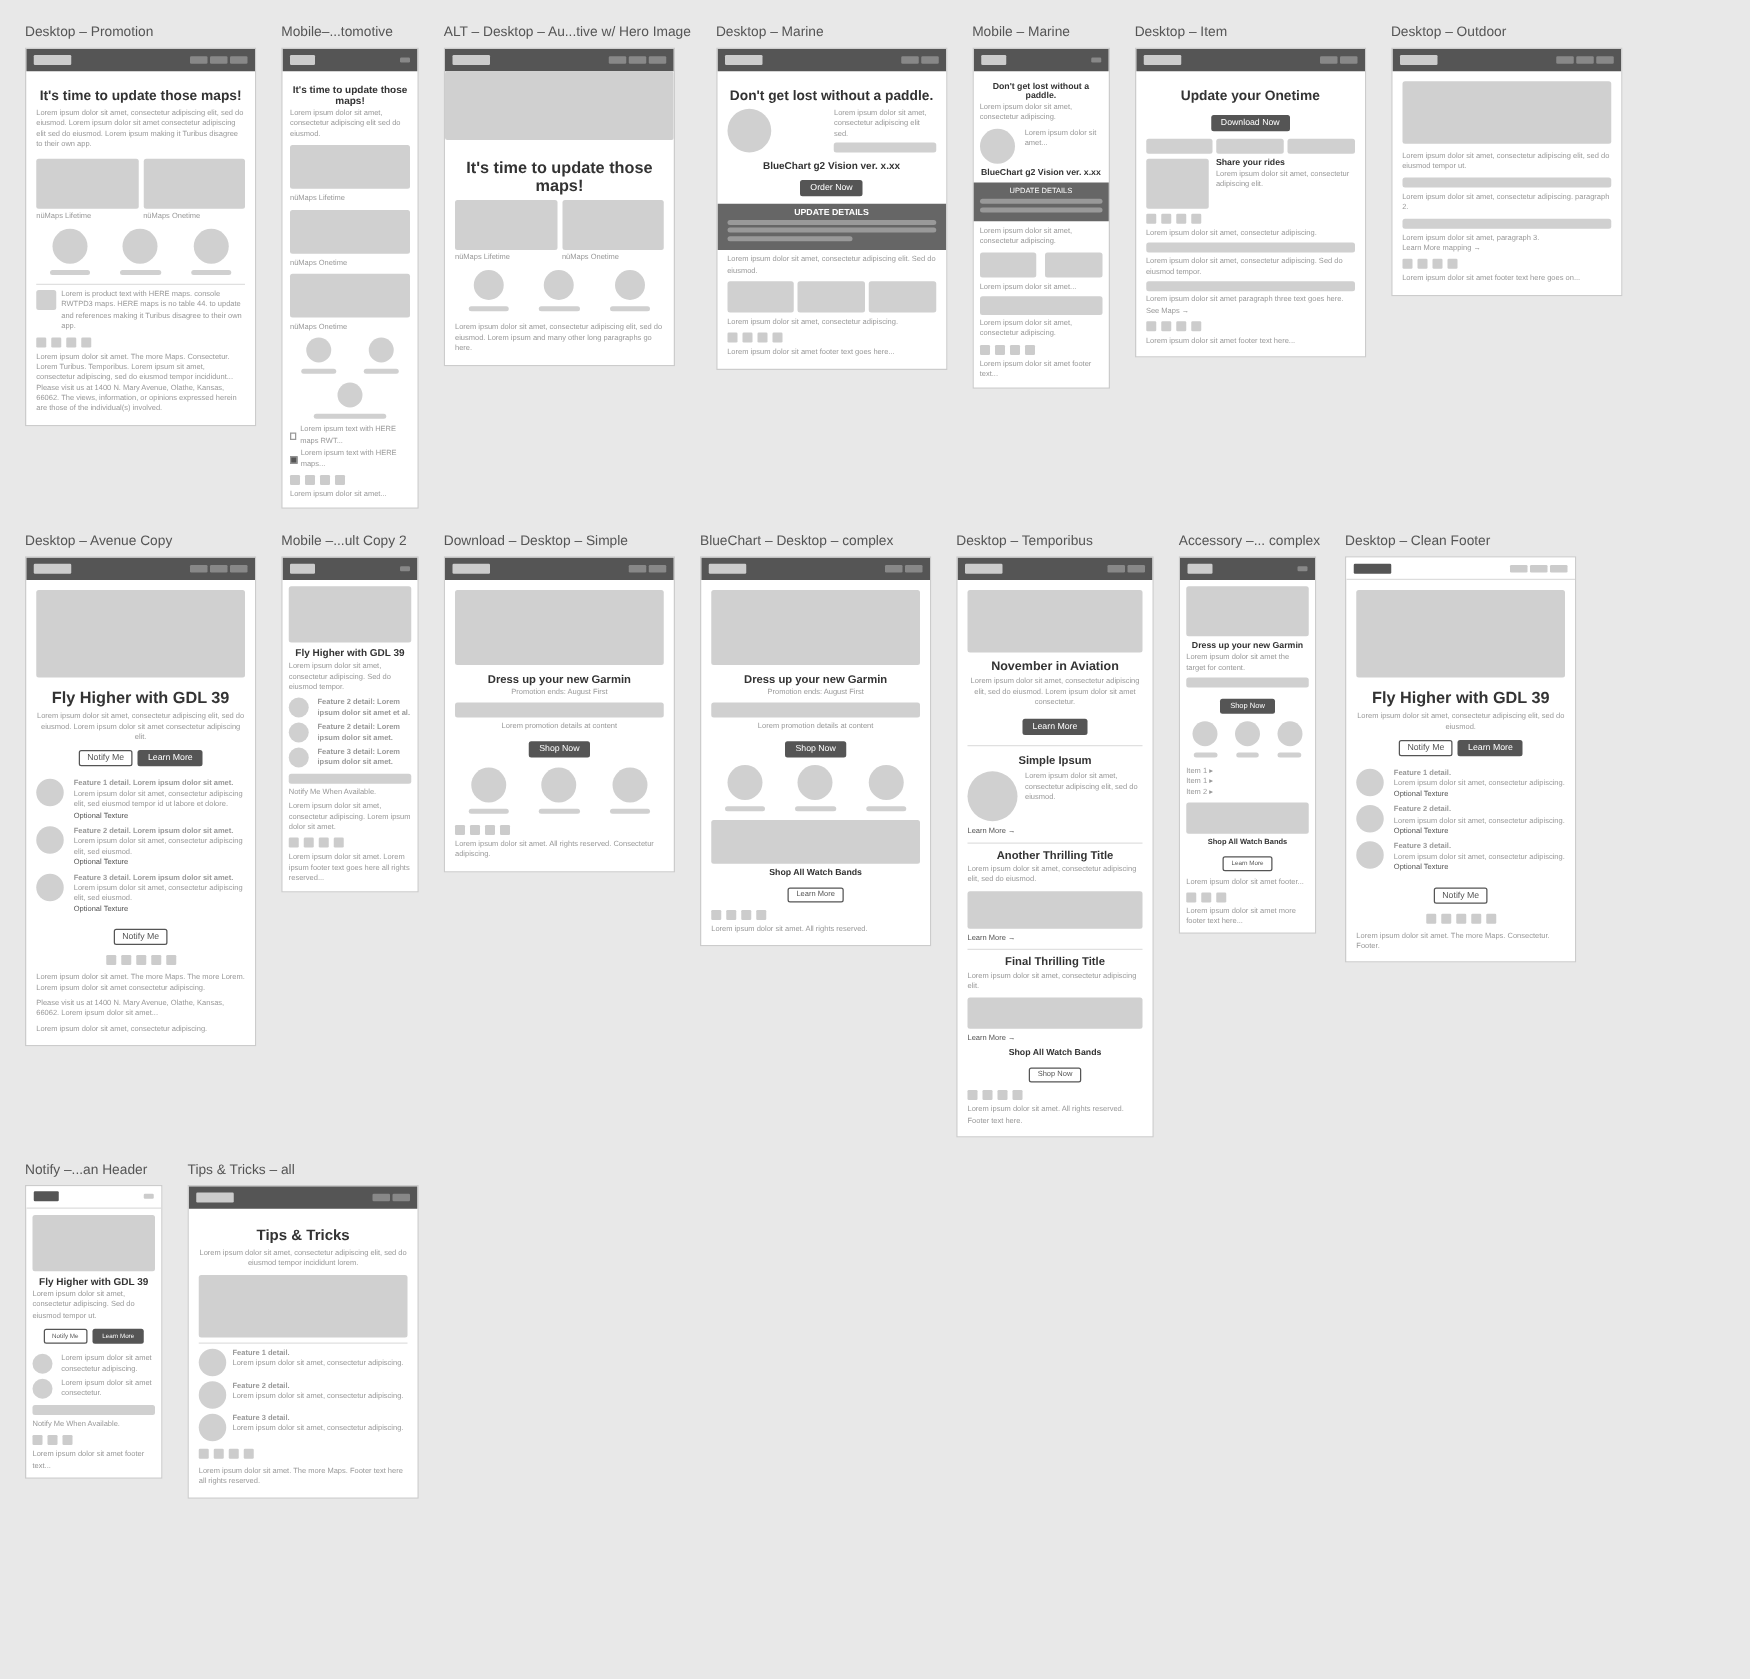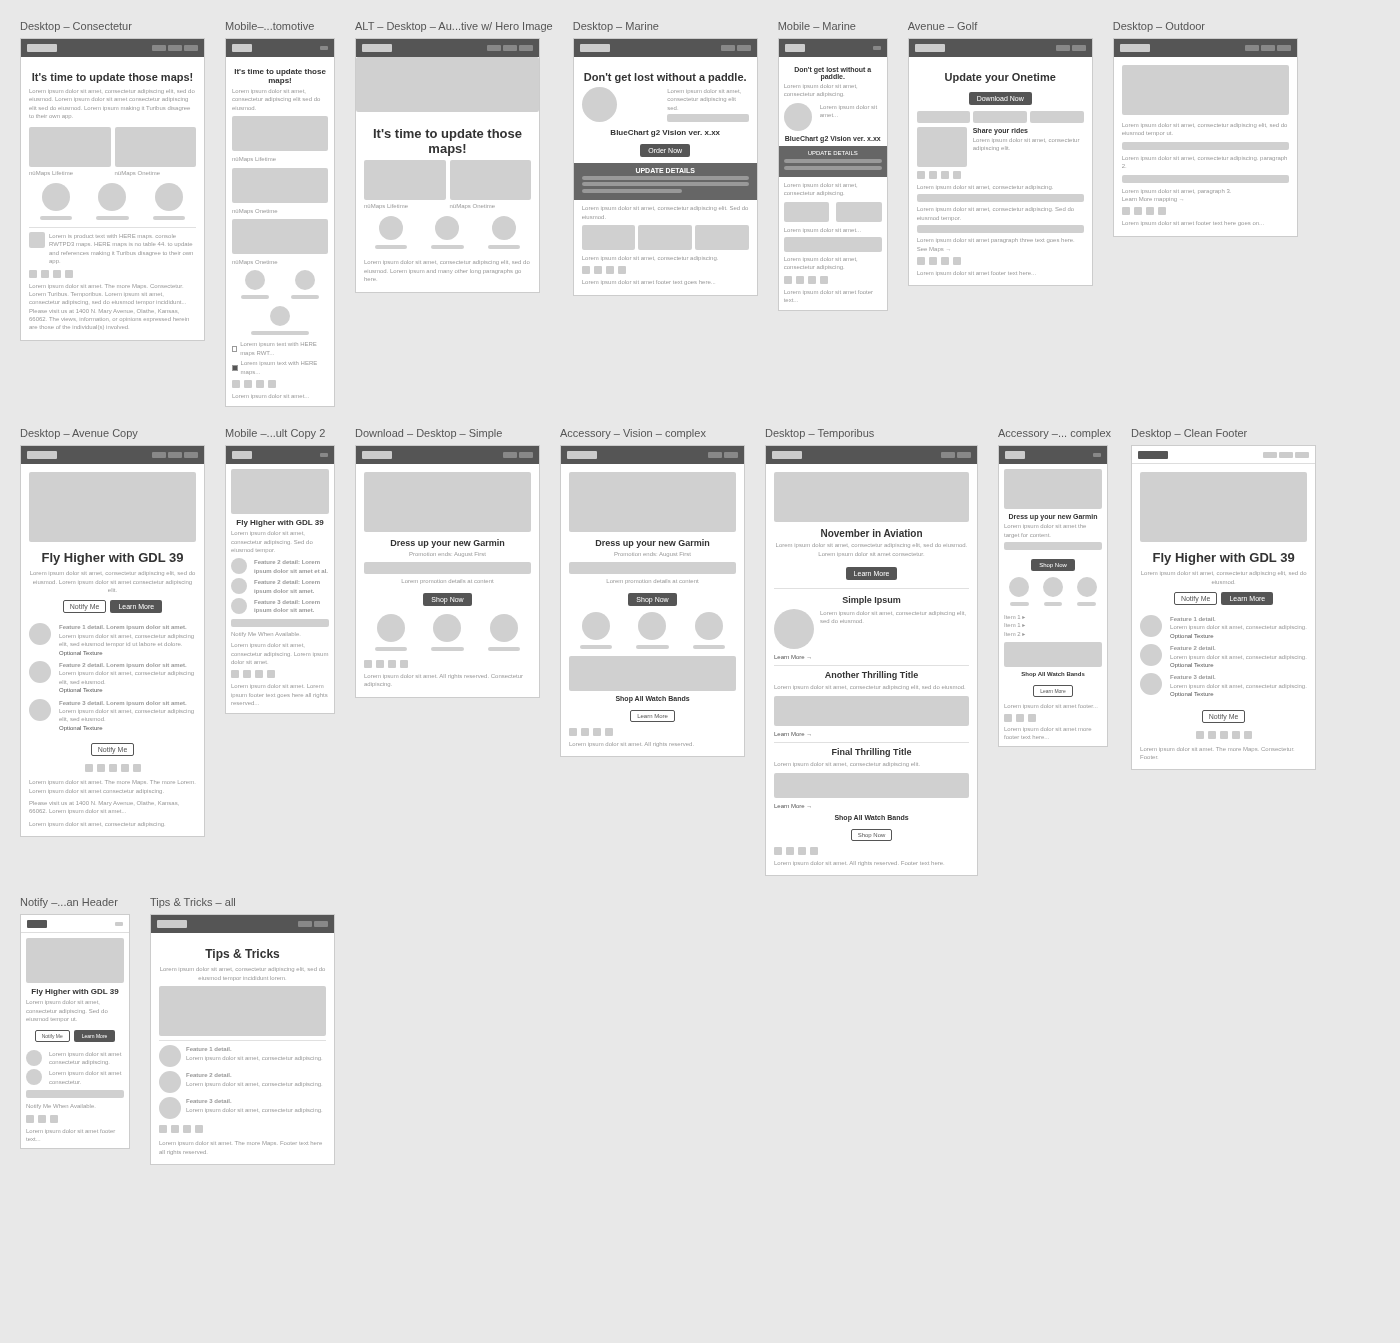--- a/index.html
+++ b/index.html
@@ -124,21 +124,21 @@
     .product-item { display: flex; flex-direction: column; align-items: center; gap: 2px; }
     .checkbox-row { display: flex; align-items: center; gap: 3px; margin: 2px 0; }
     .checkbox { width: 6px; height: 6px; border: 1px solid #999; }
   </style>
 </head>
 <body>
 
 <div class="canvas">
 
   <div class="wireframe-group">
-    <div class="group-label">Desktop – Consectetur</div>
+    <div class="group-label">Desktop – Promotion</div>
     <div class="wireframe" style="width:185px;">
       <div class="wf-header">
         <div class="wf-logo"></div>
         <div class="wf-nav-dots">
           <div class="wf-nav-dot"></div>
           <div class="wf-nav-dot"></div>
           <div class="wf-nav-dot"></div>
         </div>
       </div>
       <div class="wf-body">
@@ -375,21 +375,21 @@
           <div class="social-icon"></div>
           <div class="social-icon"></div>
           <div class="social-icon"></div>
         </div>
         <div class="text-block">Lorem ipsum dolor sit amet footer text...</div>
       </div>
     </div>
   </div>
 
   <div class="wireframe-group">
-    <div class="group-label">Avenue – Golf</div>
+    <div class="group-label">Desktop – Item</div>
     <div class="wireframe" style="width:185px;">
       <div class="wf-header">
         <div class="wf-logo"></div>
         <div class="wf-nav-dots">
           <div class="wf-nav-dot"></div>
           <div class="wf-nav-dot"></div>
         </div>
       </div>
       <div class="wf-body">
         <div class="hero-title">Update your Onetime</div>
@@ -612,21 +612,21 @@
           <div class="social-icon"></div>
           <div class="social-icon"></div>
           <div class="social-icon"></div>
         </div>
         <div class="text-block" style="margin-top:4px;">Lorem ipsum dolor sit amet. All rights reserved. Consectetur adipiscing.</div>
       </div>
     </div>
   </div>
 
   <div class="wireframe-group">
-    <div class="group-label">Accessory – Vision – complex</div>
+    <div class="group-label">BlueChart – Desktop – complex</div>
     <div class="wireframe" style="width:185px;">
       <div class="wf-header">
         <div class="wf-logo"></div>
         <div class="wf-nav-dots">
           <div class="wf-nav-dot"></div>
           <div class="wf-nav-dot"></div>
         </div>
       </div>
       <div class="wf-body">
         <div class="gray-block" style="height:60px;margin-bottom:6px;"></div>
@@ -662,21 +662,21 @@
           <div class="social-icon"></div>
           <div class="social-icon"></div>
         </div>
         <div class="text-block" style="margin-top:4px;">Lorem ipsum dolor sit amet. All rights reserved.</div>
       </div>
     </div>
   </div>
 
   <div class="wireframe-group">
     <div class="group-label">Desktop – Temporibus</div>
-    <div class="wireframe" style="width:213px;">
+    <div class="wireframe" style="width:158px;">
       <div class="wf-header">
         <div class="wf-logo"></div>
         <div class="wf-nav-dots">
           <div class="wf-nav-dot"></div>
           <div class="wf-nav-dot"></div>
         </div>
       </div>
       <div class="wf-body">
         <div class="gray-block" style="height:50px;margin-bottom:6px;"></div>
         <div class="section-title" style="font-size:10px;">November in Aviation</div>

